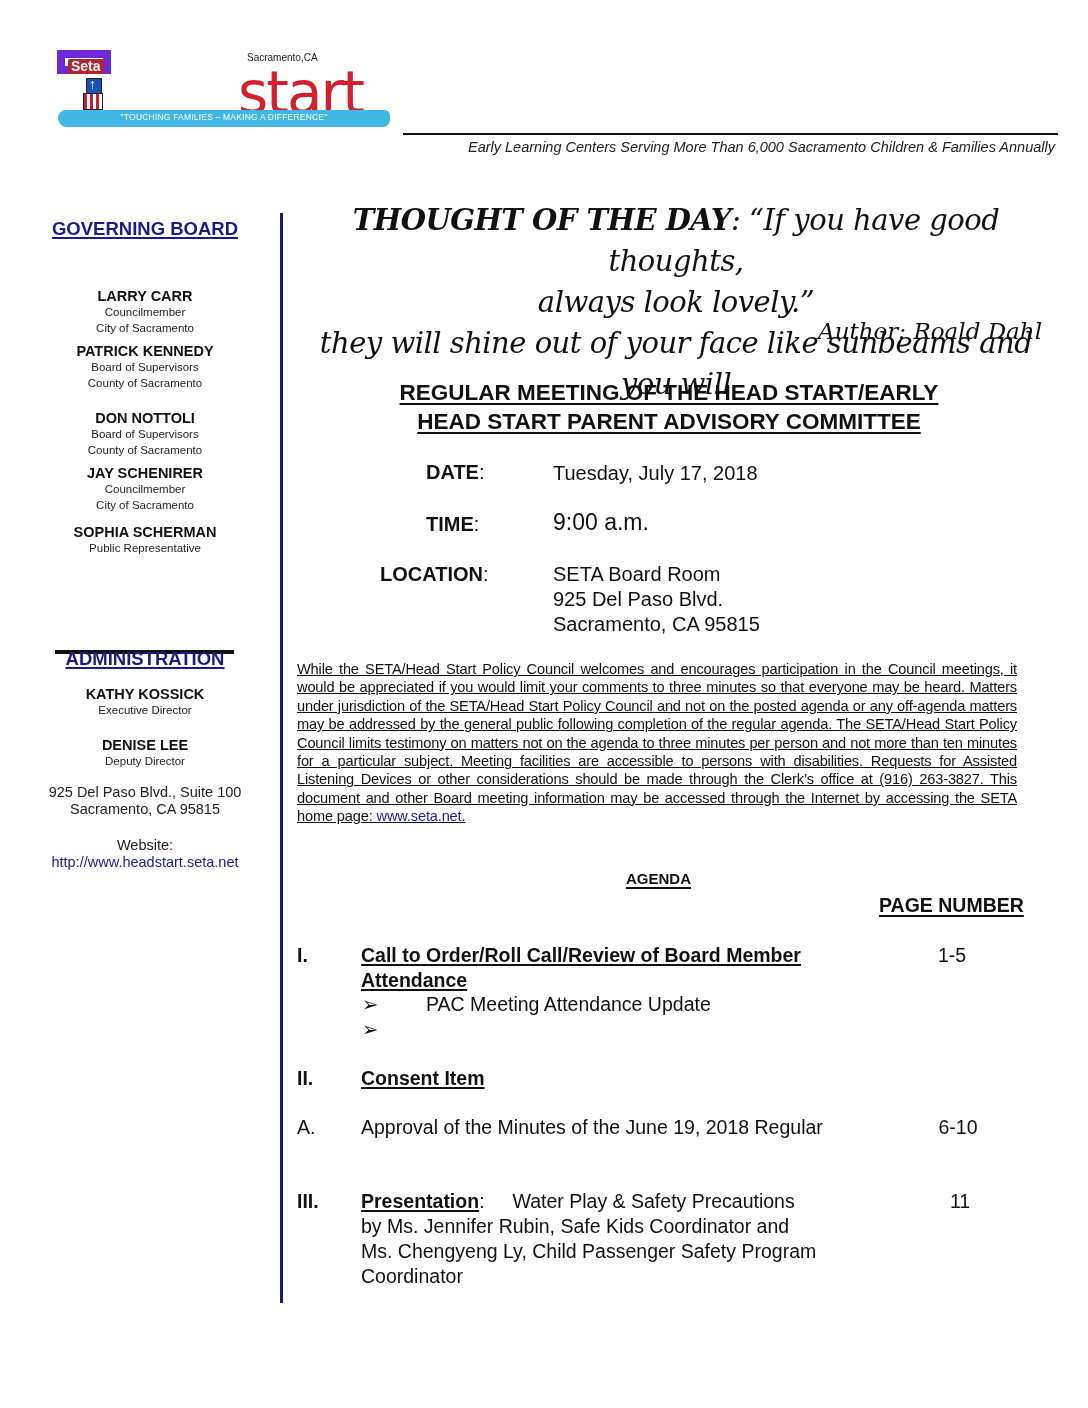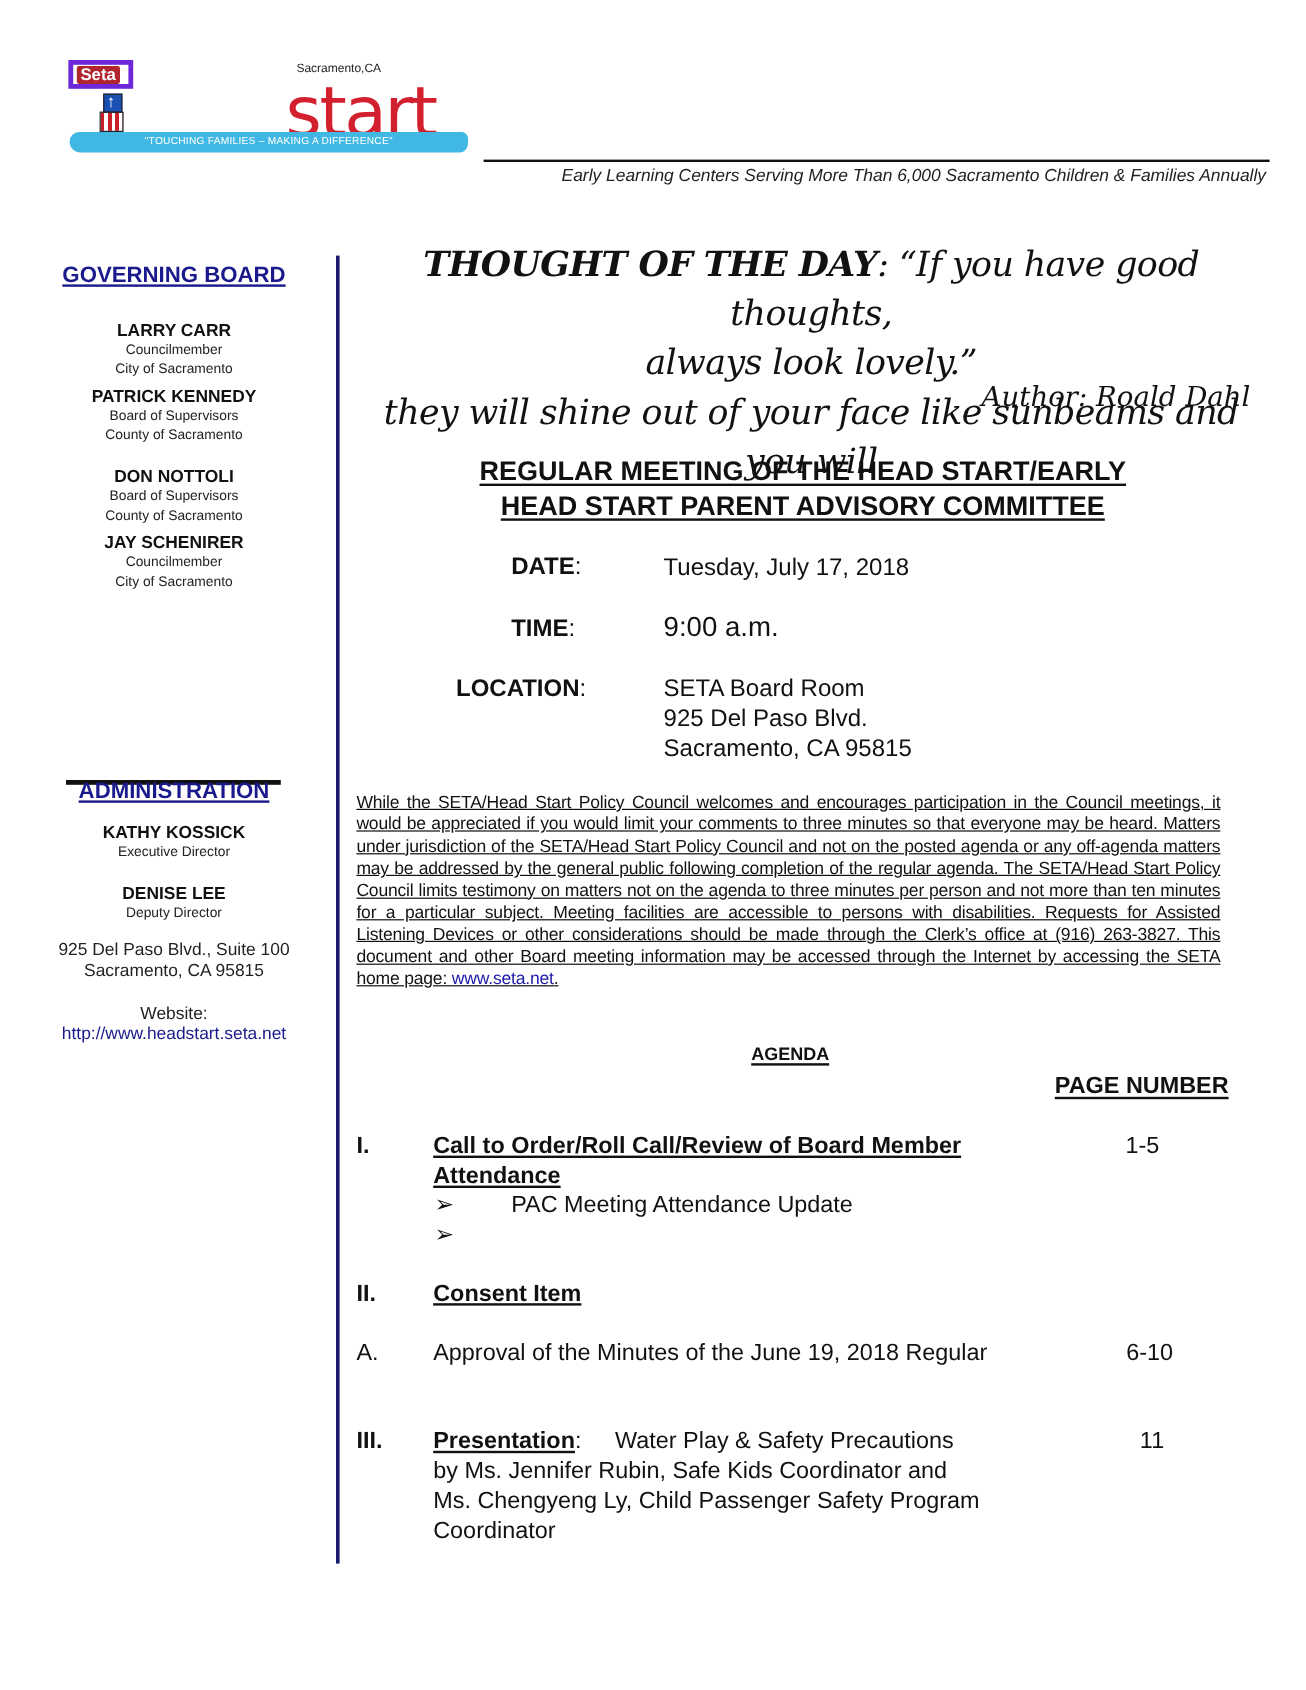--- a/index.html
+++ b/index.html
@@ -1,20 +1,20 @@
 <!DOCTYPE html>
 <html><head>
 <meta charset="utf-8">
 <style>
   html, body { margin: 0; padding: 0; background: #ffffff; }
   body { width: 1088px; height: 1408px; position: relative; overflow: hidden; font-family: "Liberation Sans", sans-serif; color: #111; }
 
   
   .logo { position: absolute; left: 54px; top: 46px; width: 340px; height: 86px; }
-  .seta-box { position: absolute; left: 3px; top: 4px; width: 54px; height: 24px; border: 4px solid #6d28d9; border-radius: 0; background: #fff; box-sizing: border-box; }
+  .seta-box { position: absolute; left: 3px; top: 4px; width: 54px; height: 24px; border: 8px solid #6d28d9; border-radius: 0; background: #fff; box-sizing: border-box; }
   .seta-box span { position: absolute; left: 3px; top: 1px; font-weight: bold; font-size: 14px; color: #fff; background: #b0252e; padding: 0 3px; border-radius: 2px; line-height: 15px; font-family: "Liberation Sans", sans-serif; }
   .block-top { position: absolute; left: 32px; top: 32px; width: 16px; height: 16px; background: #1a4fb4; border: 1.5px solid #222; box-sizing: border-box; }
   .block-top::after { content: "\2191"; position: absolute; left: 2px; top: -3px; color: #fff; font-weight: bold; font-size: 14px; }
   .block-bottom { position: absolute; left: 29px; top: 47px; width: 20px; height: 17px; border: 1.5px solid #222; box-sizing: border-box; background: repeating-linear-gradient(90deg, #c8202a 0 3px, #fff 3px 6px); }
   .word-head { position: absolute; left: 56px; top: -4px; font-family: "DejaVu Sans", sans-serif; font-size: 60px; color: #1f3d86; letter-spacing: -2px; line-height: 70px; }
   .word-start { position: absolute; left: 184px; top: 6px; font-family: "DejaVu Sans", sans-serif; font-size: 58px; color: #d3202e; letter-spacing: -2px; line-height: 66px; }
   .sac-ca { position: absolute; left: 193px; top: 6px; font-size: 10px; color: #222; }
   .tagline-bar { position: absolute; left: 4px; top: 64px; width: 332px; height: 17px; background: #41b7e3; border-radius: 9px 6px 8px 10px; }
   .tagline-bar span { position: absolute; left: 0; right: 0; top: 2px; text-align: center; font-size: 8.5px; color: #fff; letter-spacing: 0.2px; }
 
@@ -79,39 +79,43 @@
       <span>"TOUCHING FAMILIES – MAKING A DIFFERENCE"</span>
     </div>
 </div>
 
 <div class="header-rule"></div>
 <div class="header-tagline">Early Learning Centers Serving More Than 6,000 Sacramento Children &amp; Families Annually</div>
 
 <div class="sidebar">
   <div class="sb-heading">GOVERNING BOARD</div>
 
-  <div class="member" style="margin-top:28px">
+  <div class="member" style="margin-top:48px">
     <div class="name">LARRY CARR</div>
     <div class="role">Councilmember</div>
     <div class="role">City of Sacramento</div>
   </div>
   <div class="member" style="margin-top:7px">
     <div class="name">PATRICK KENNEDY</div>
     <div class="role">Board of Supervisors</div>
     <div class="role">County of Sacramento</div>
   </div>
   <div class="member" style="margin-top:19px">
     <div class="name">DON NOTTOLI</div>
     <div class="role">Board of Supervisors</div>
     <div class="role">County of Sacramento</div>
   </div>
   <div class="member" style="margin-top:7px">
     <div class="name">JAY SCHENIRER</div>
     <div class="role">Councilmember</div>
     <div class="role">City of Sacramento</div>
+  </div>
+  <div class="member" style="margin-top:11px">
+    <div class="name">SOPHIA SCHERMAN</div>
+    <div class="role">Public Representative</div>
   </div>
 </div>
 
 <div class="sb-divider"></div>
 
 <div class="sidebar" style="top:648px">
   <div class="sb-heading">ADMINISTRATION</div>
   <div class="member" style="margin-top:16px">
     <div class="name">KATHY KOSSICK</div>
     <div class="role">Executive Director</div>

